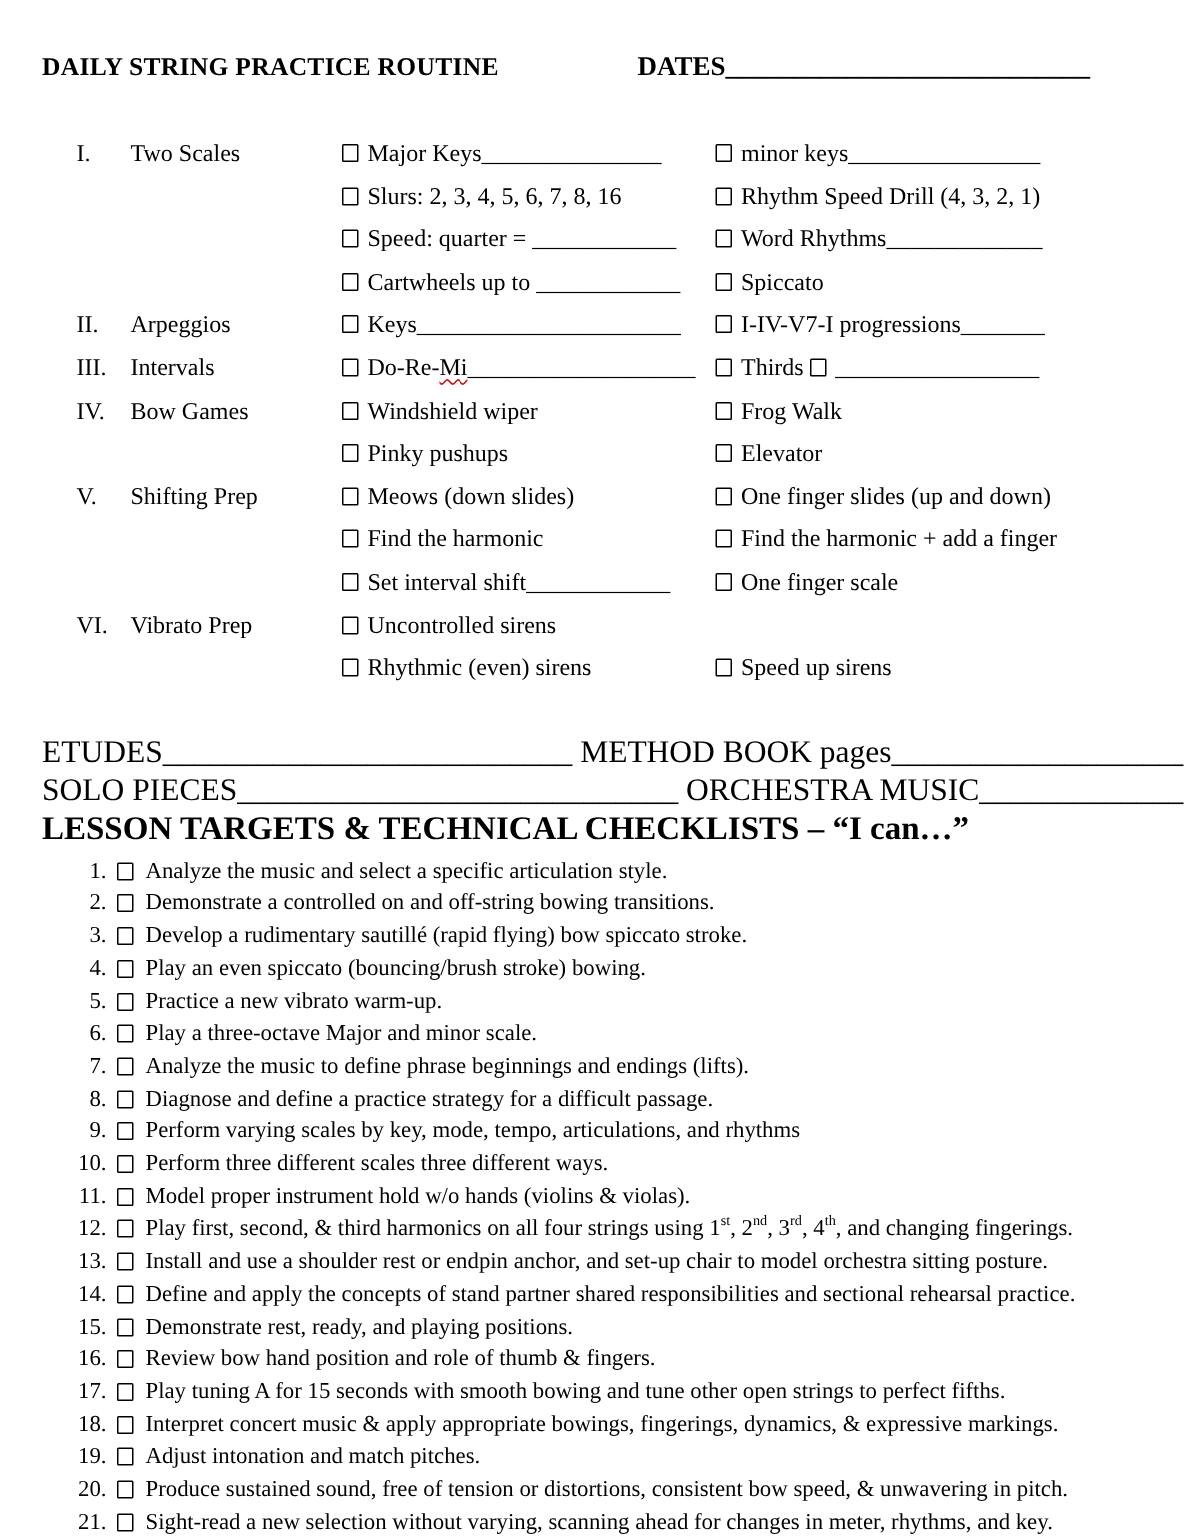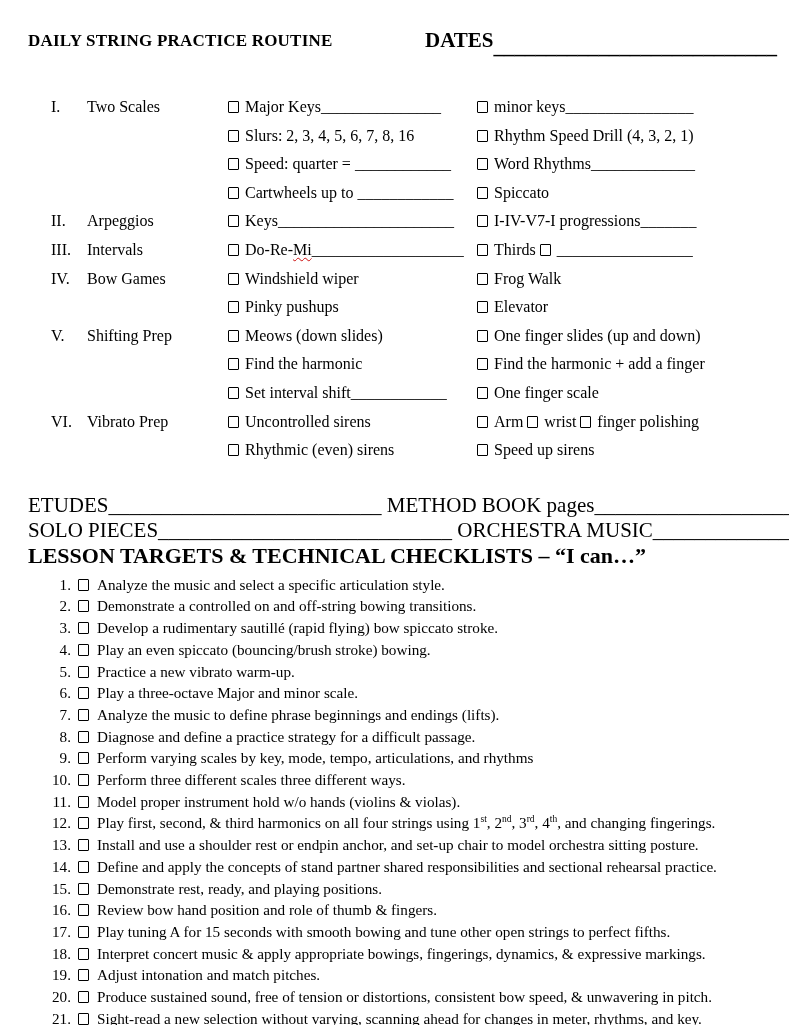--- a/index.html
+++ b/index.html
@@ -3,23 +3,23 @@
 <meta charset="utf-8">
 <style>
   html,body { margin:0; padding:0; }
   body {
     width:789px; height:1025px; background:#ffffff; color:#000;
     font-family:"Liberation Serif", serif; overflow:hidden;
   }
   .doc { padding:22px 0 0 28px; }
 
   
-  .hdr { display:flex; white-space:nowrap; align-items:center; }
+  .hdr { display:flex; white-space:nowrap; align-items:flex-end; }
   .hdr .title { font-weight:bold; font-size:17px; width:397px; letter-spacing:.2px; }
-  .hdr .dates-label { font-weight:bold; font-size:21px; }
+  .hdr .dates-label { font-weight:bold; font-size:18px; }
 
   
   .blank { font-weight:inherit; letter-spacing:0;margin-top:12px; }
 
   
   .cb {
     display:inline-block; width:11px; height:12px; box-sizing:border-box;
     border:1.7px solid #000; border-radius:1px; margin-right:6px;
     transform:translateY(1px);
   }
@@ -125,21 +125,20 @@
       <div class="rrow">
         <span class="rn"></span>
         <span class="rl"></span>
         <span class="rc"><span class="cb"></span>Set interval shift<span class="blank">____________</span></span>
         <span class="rc"><span class="cb"></span>One finger scale</span>
       </div>
       <div class="rrow">
         <span class="rn">VI.</span>
         <span class="rl">Vibrato Prep</span>
         <span class="rc"><span class="cb"></span>Uncontrolled sirens</span>
-        <span class="rc"><span class="cb"></span>Arm <span class="cb"></span>wrist <span class="cb"></span>finger polishing</span>
       </div>
       <div class="rrow">
         <span class="rn"></span>
         <span class="rl"></span>
         <span class="rc"><span class="cb"></span>Rhythmic (even) sirens</span>
         <span class="rc"><span class="cb"></span>Speed up sirens</span>
       </div>
     </div>
 
   <div class="assign">

